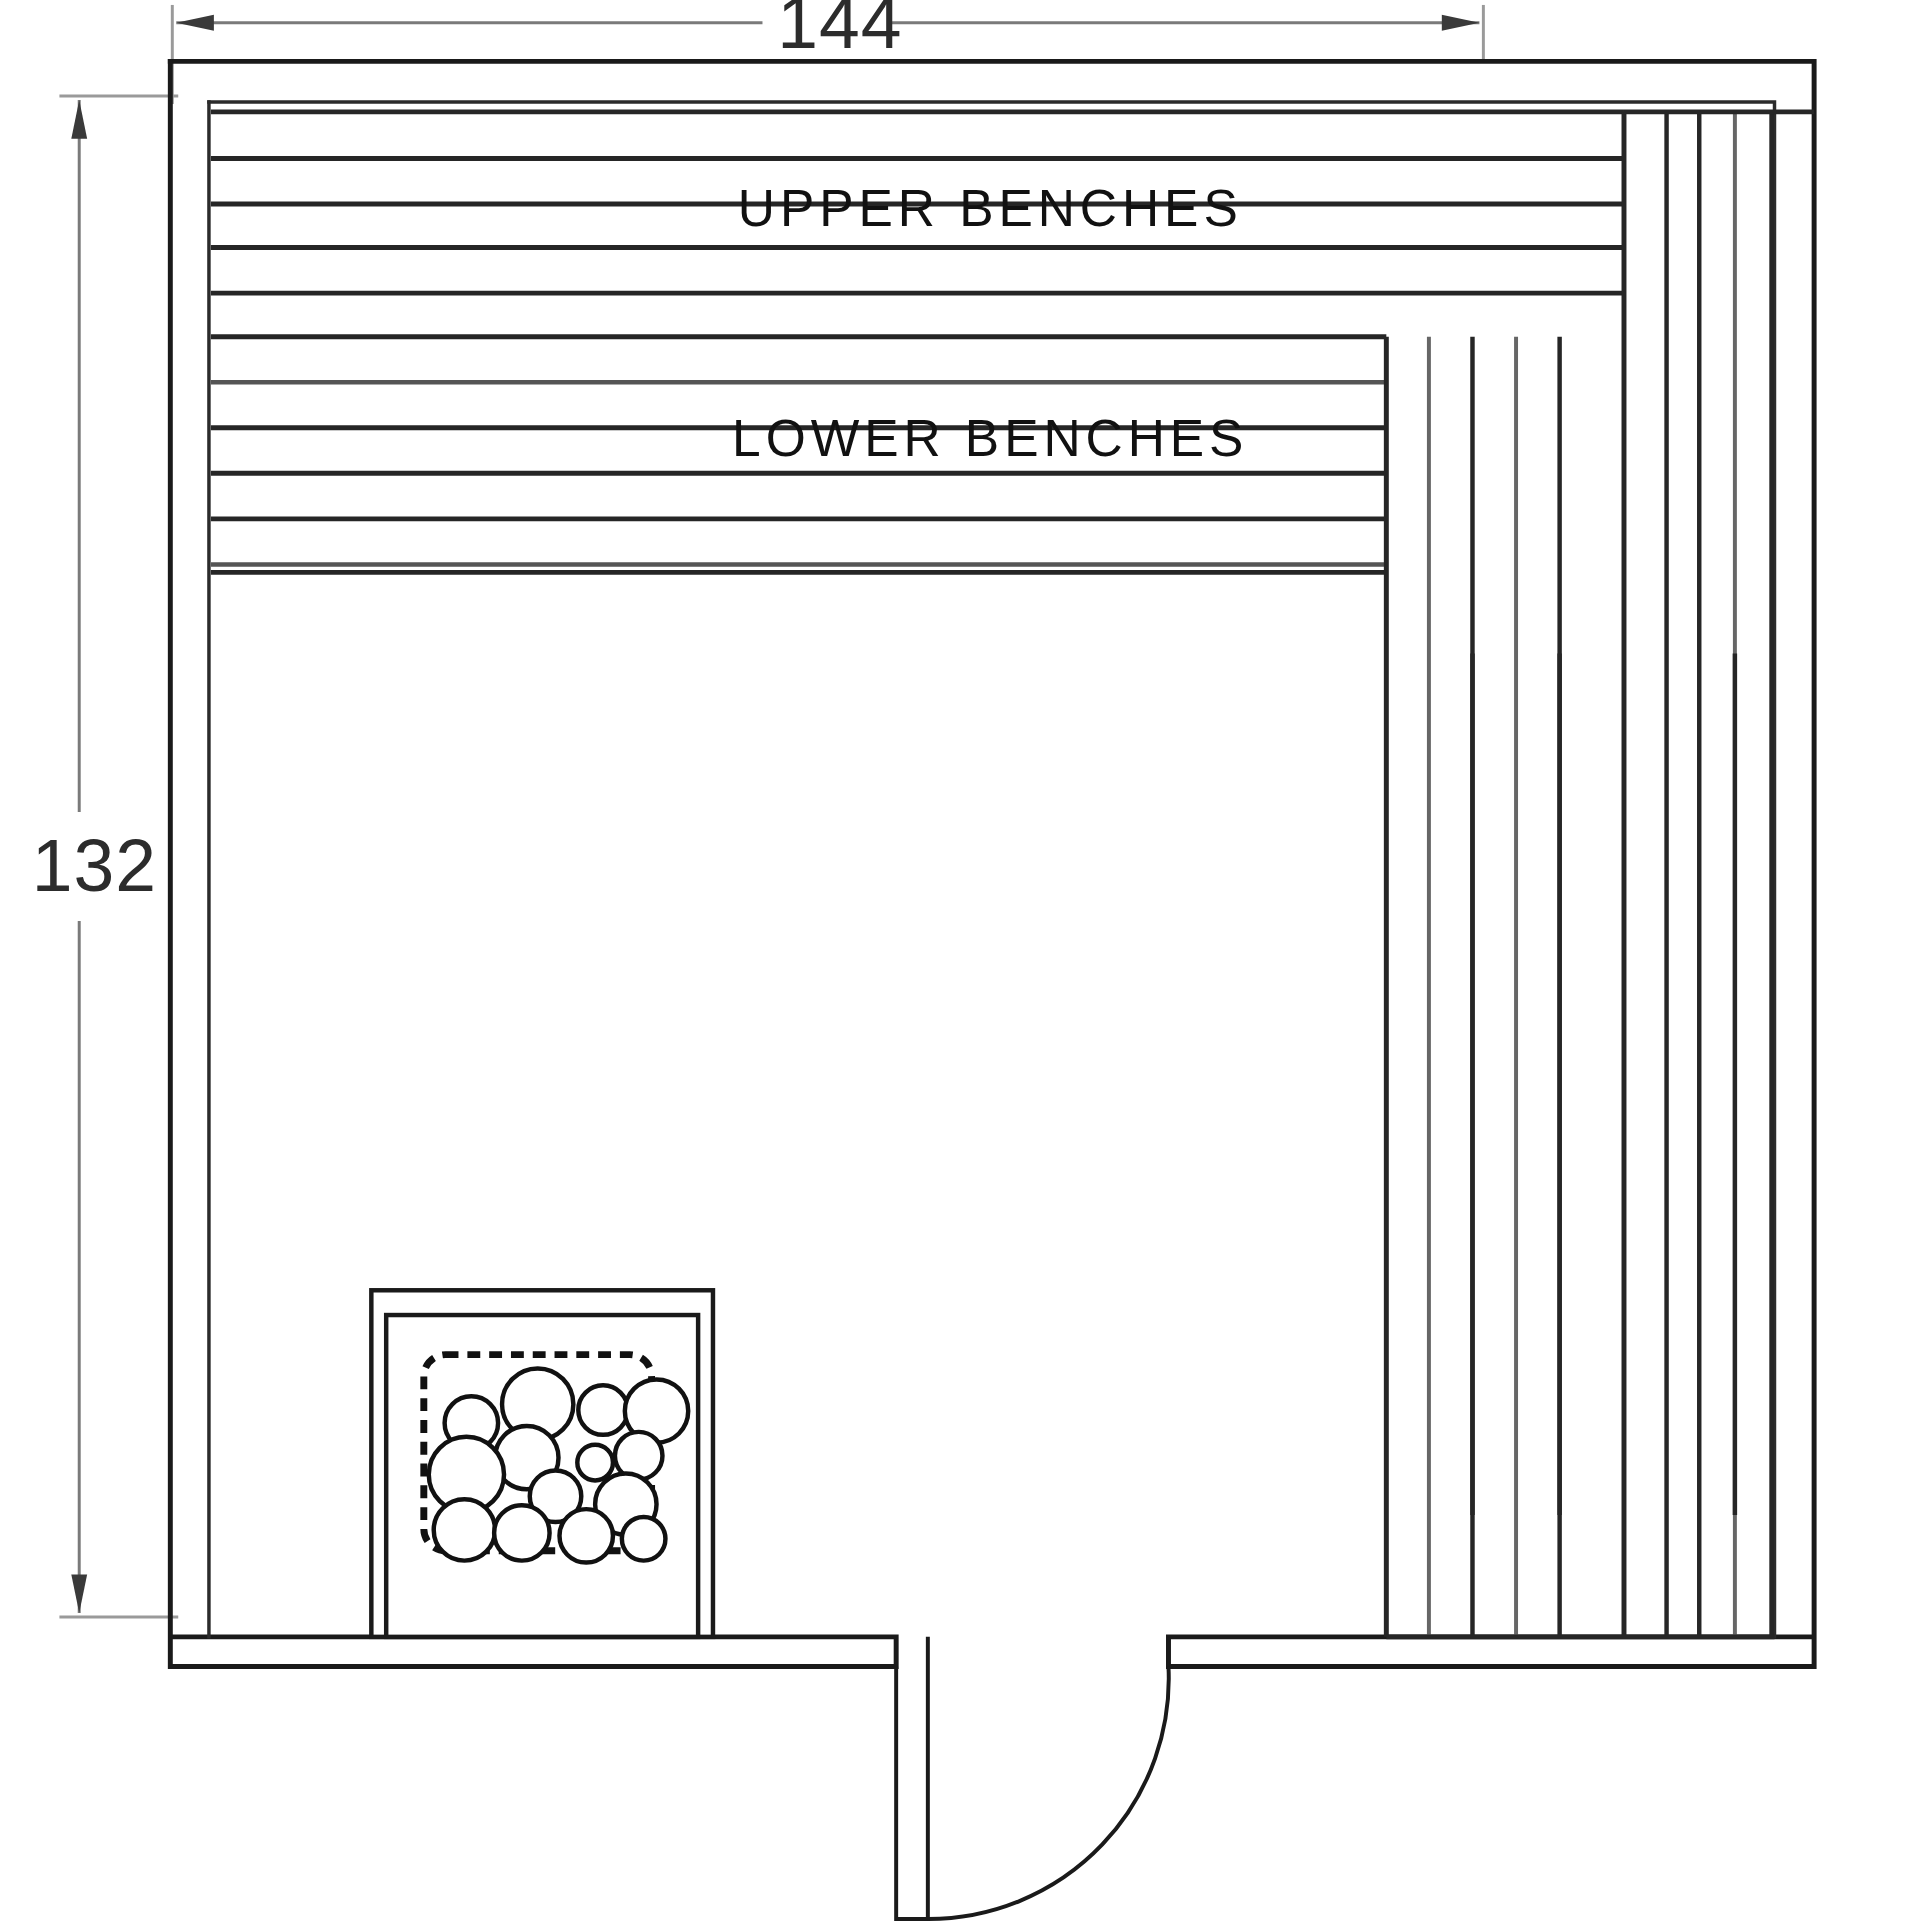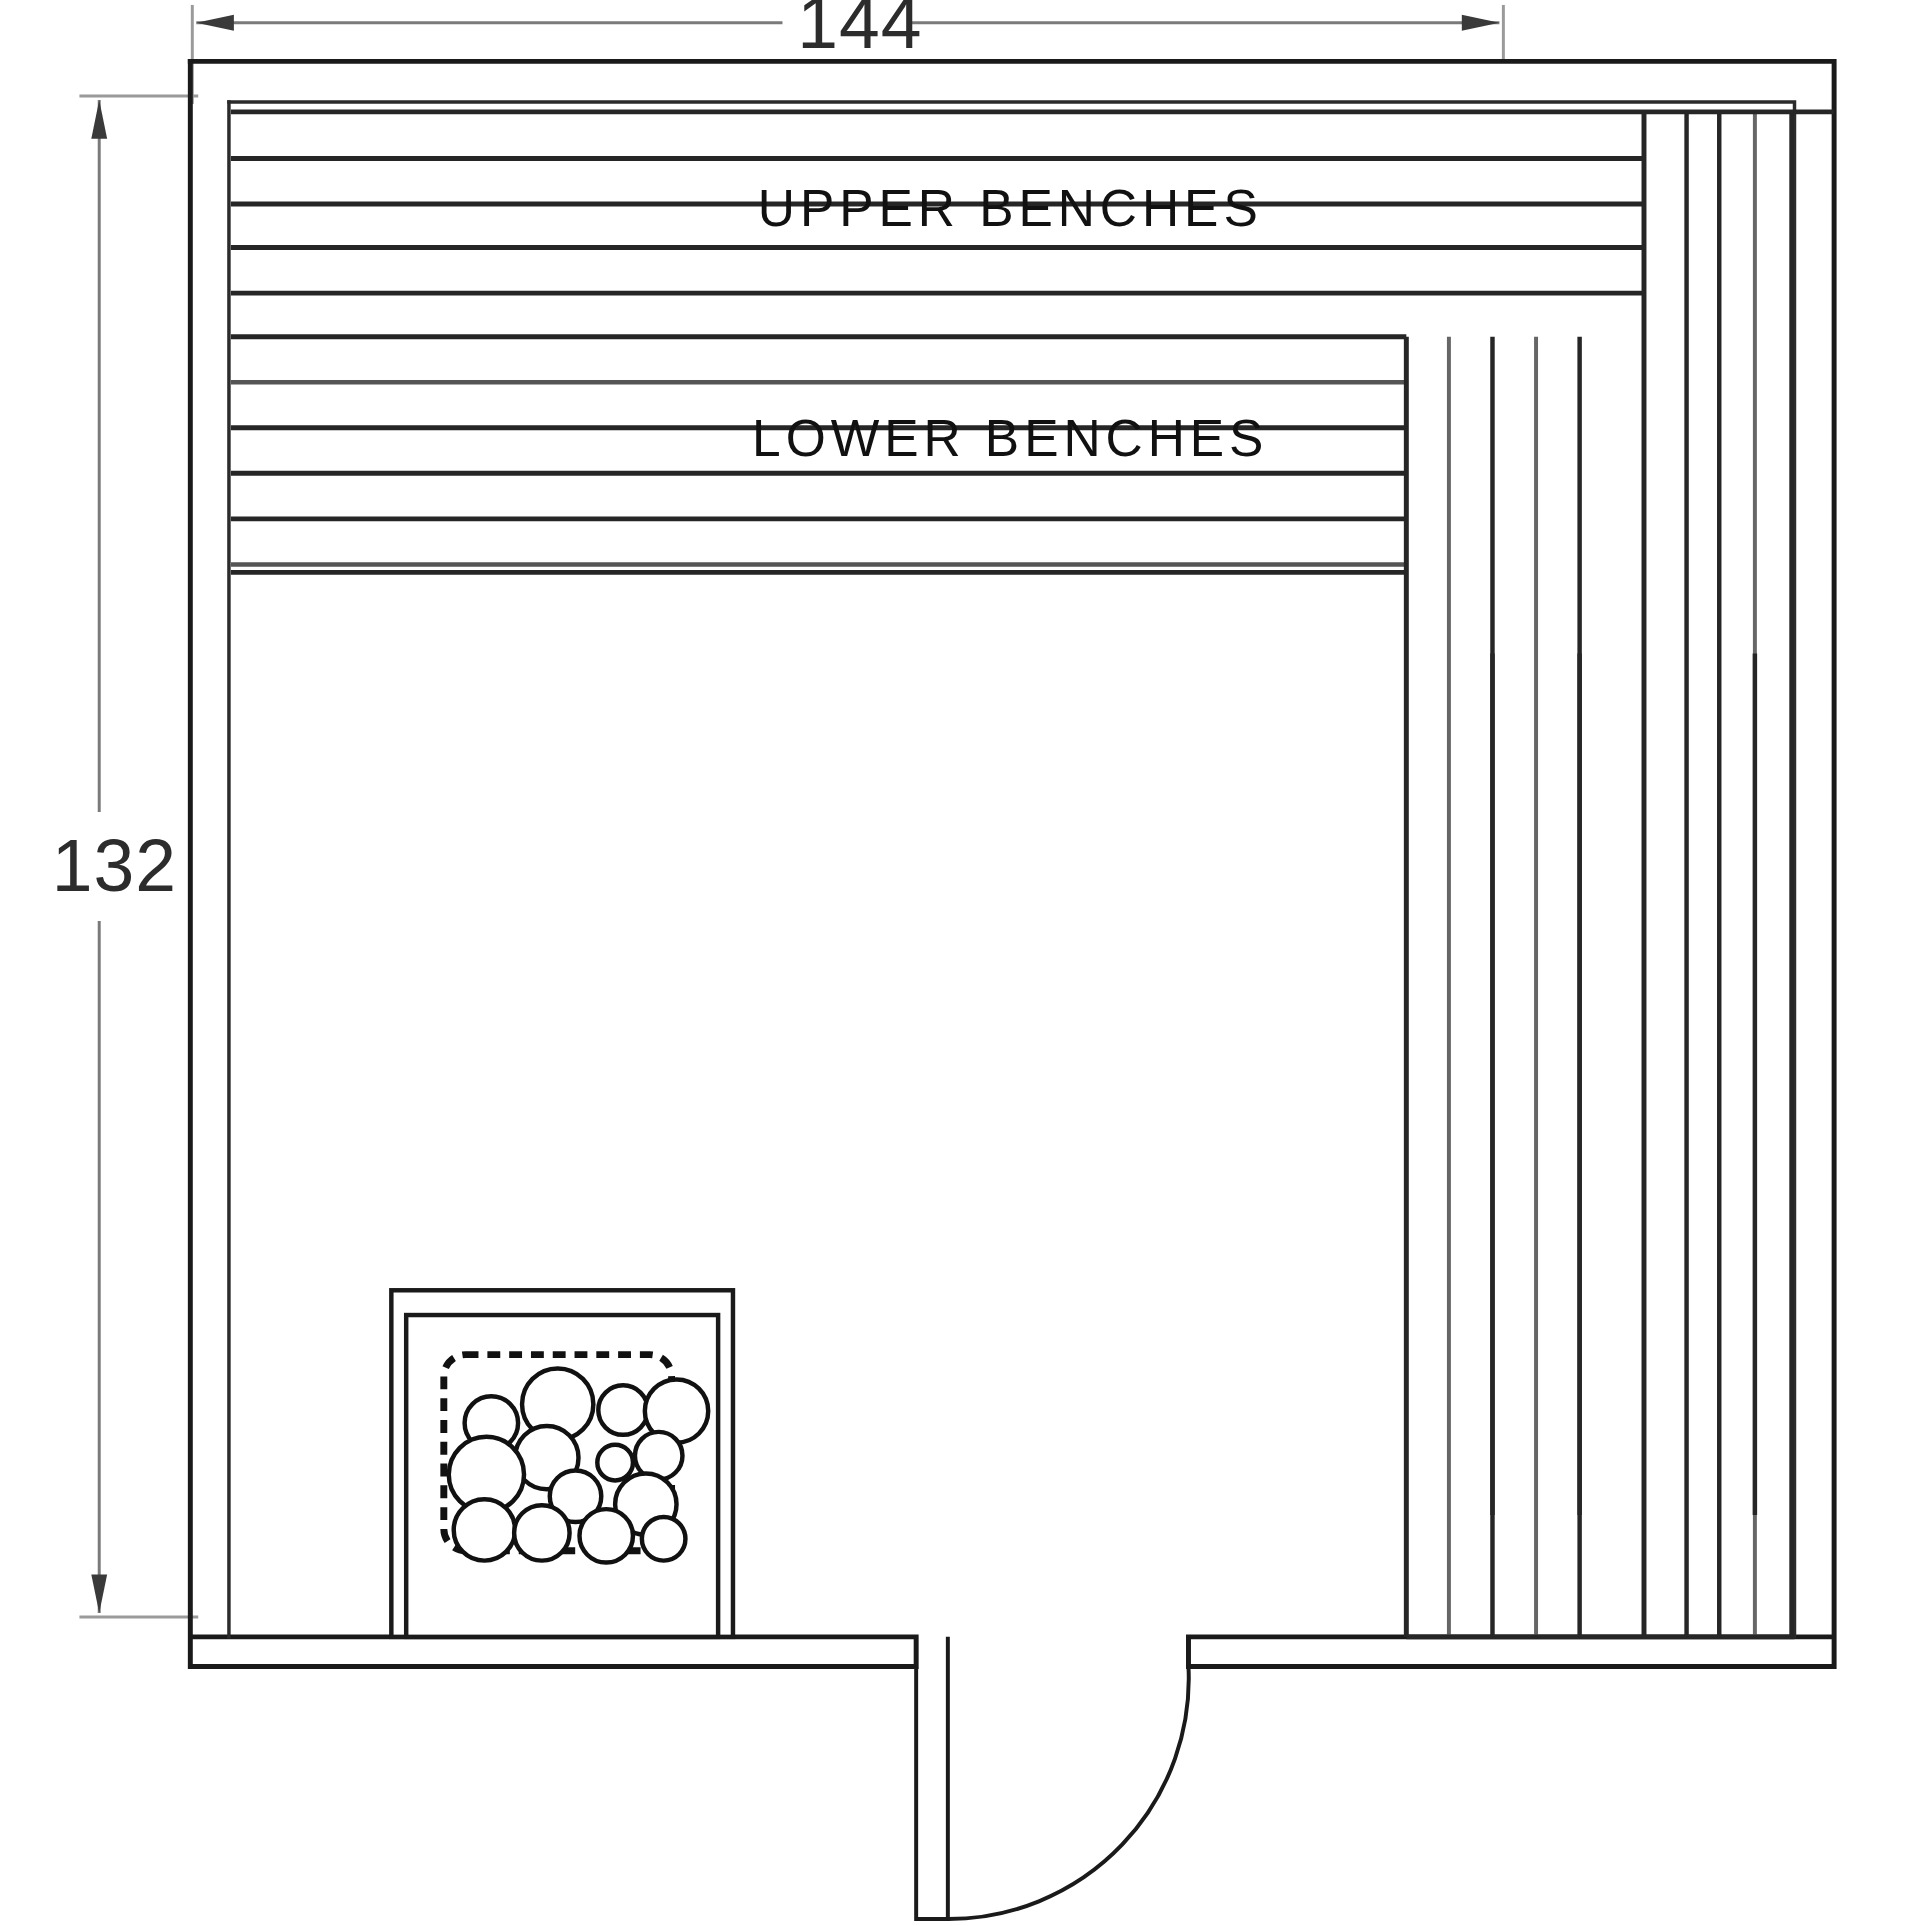--- a/index.html
+++ b/index.html
@@ -12,21 +12,20 @@
     width: 1927px;
     height: 1927px;
     font-family: "Liberation Sans", sans-serif;
     overflow: hidden;
   }
   #plan-root {
     position: relative;
     width: 1769px;
     height: 1927px;
     background: #ffffff;
-    padding-left: 20px;
   }
   svg#floor-plan {
     display: block;
     width: 1927px;
     height: 1927px;
   }
   .wall       { stroke: #1a1a1a; stroke-width: 5;   fill: none; stroke-linecap: square; }
   .wall-thin  { stroke: #2b2b2b; stroke-width: 3.5; fill: none; stroke-linecap: square; }
   .bench-line { stroke: #262626; stroke-width: 5;   fill: none; stroke-linecap: butt; }
   .bench-line-soft { stroke: #555555; stroke-width: 4.5; fill: none; stroke-linecap: butt; }

